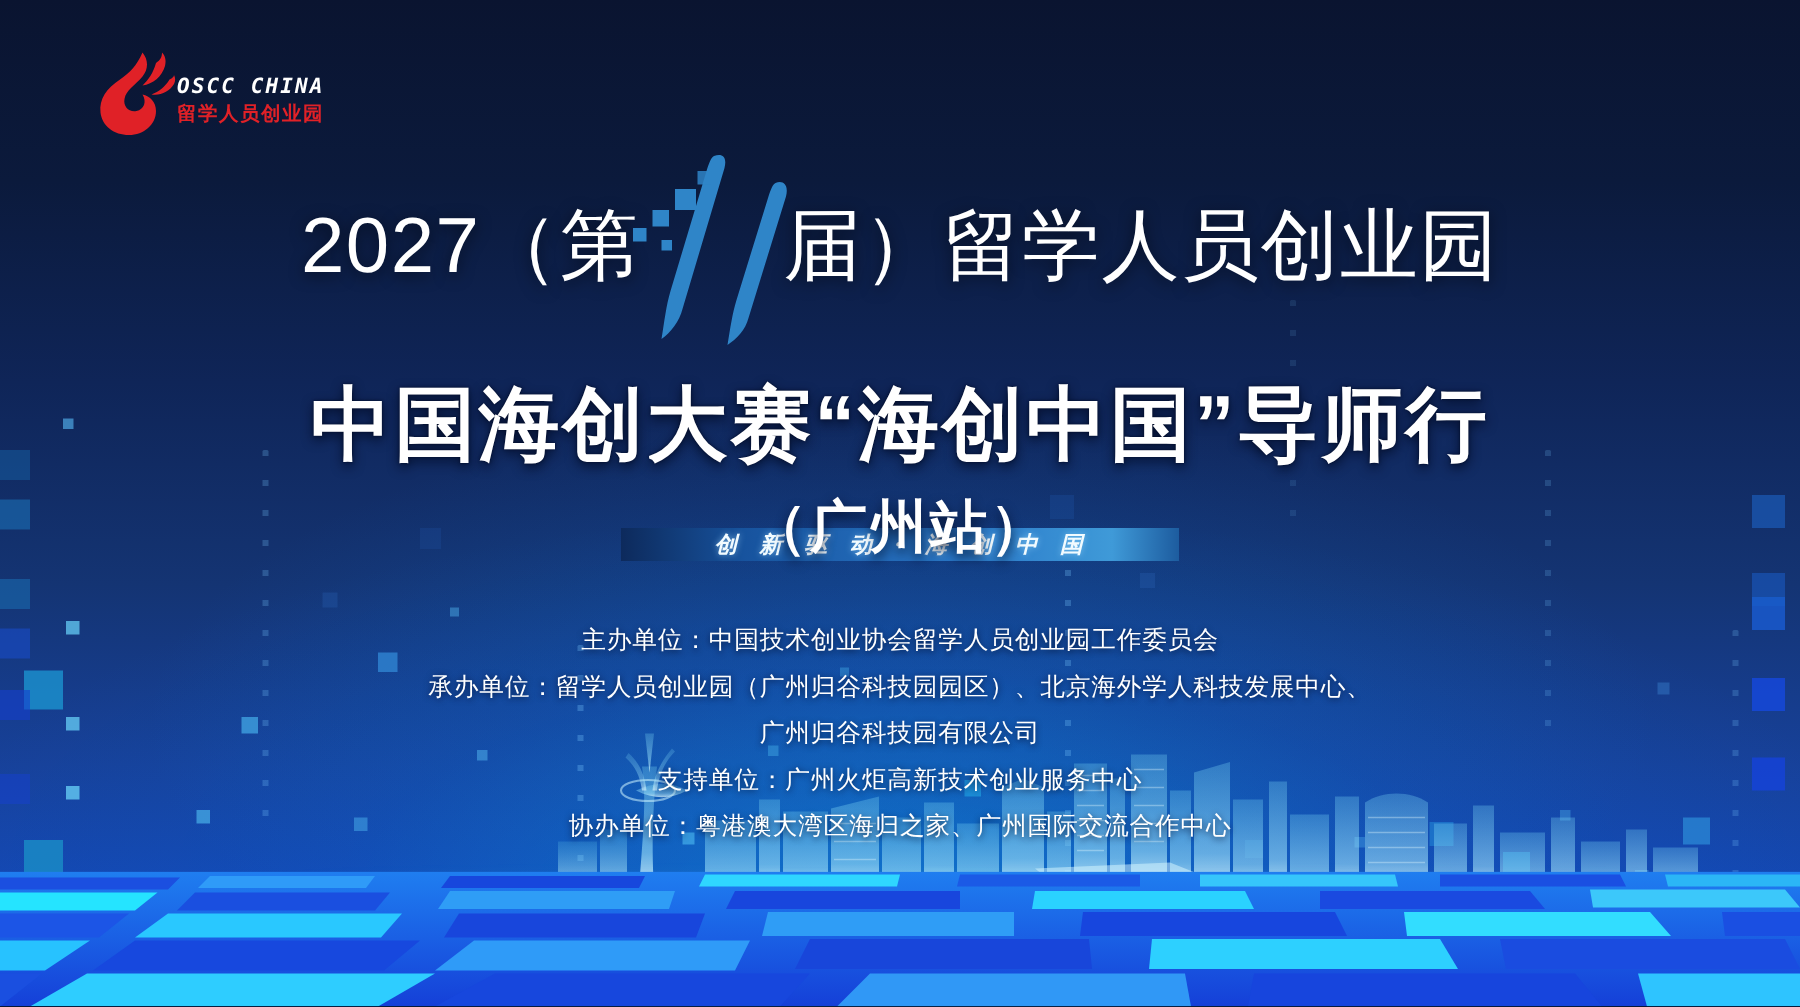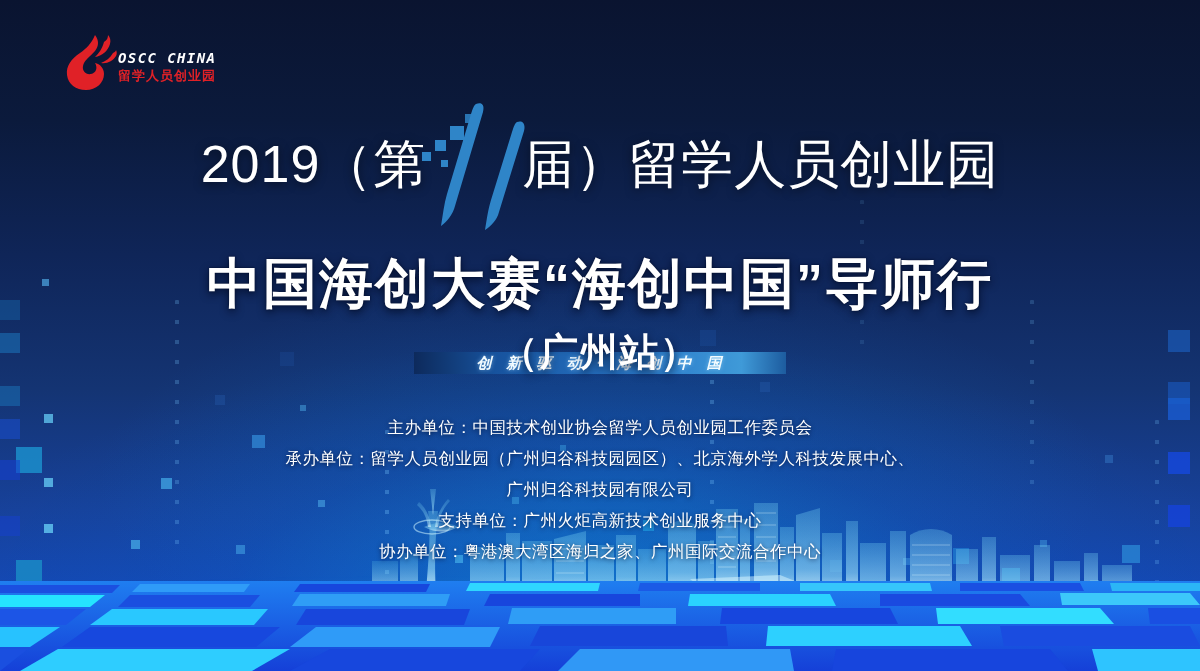--- a/index.html
+++ b/index.html
@@ -331,21 +331,21 @@
       </svg>
     </div>
     <div class="ltext">
       <div class="lt-en">OSCC CHINA</div>
       <div class="lt-cn">留学人员创业园</div>
     </div>
   </div>
 
   <div class="title-wrap">
     <div class="line1">
-      <span>2019（第</span><span class="gap"></span><span>届）留学人员创业园</span>
+      <span>2027（第</span><span class="gap"></span><span>届）留学人员创业园</span>
 
       
       <span class="eleven">
         <svg viewBox="0 0 140 138" aria-hidden="true">
           <g fill="#2f85c8">
             <path d="M63 10 C68 8 72 10 70 18 L42 112 C40 120 34 128 28 132 C30 120 31 110 34 100 L58 20 C60 14 61 11 63 10 Z"></path>
             <path d="M104 28 C109 26 113 29 111 37 L86 118 C84 126 78 132 72 136 C74 124 75 116 78 106 L99 38 C101 32 102 29 104 28 Z"></path>
           </g>
           <g fill="#2f85c8">
             <rect x="37" y="32" width="14" height="14"></rect>

